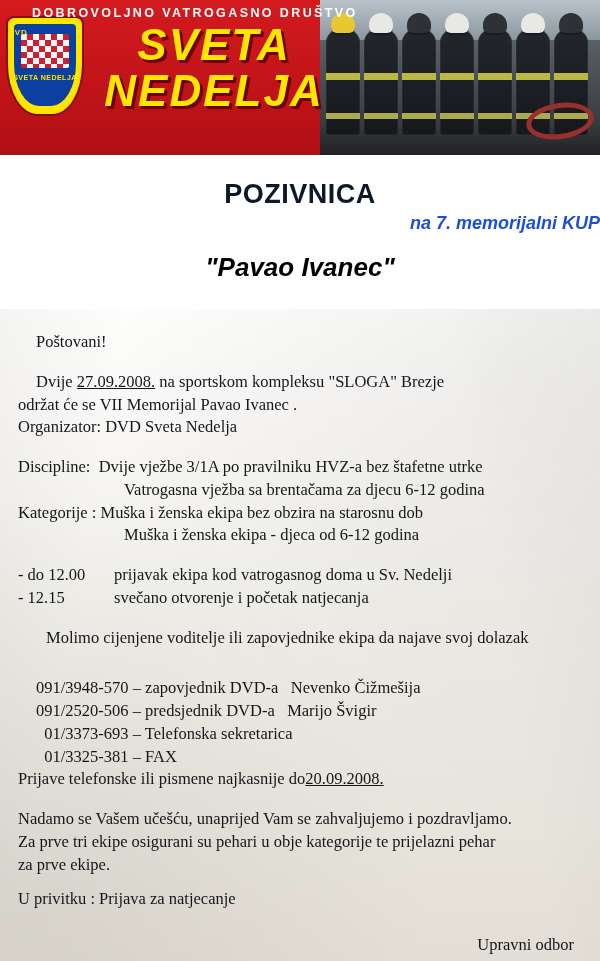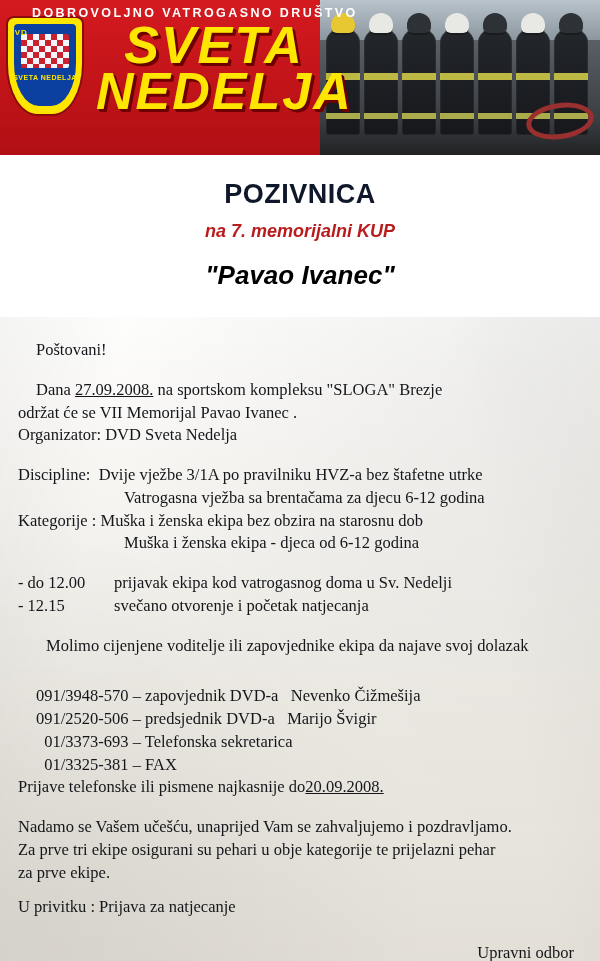--- a/index.html
+++ b/index.html
@@ -43,21 +43,21 @@
     white-space: nowrap;
   }
   .banner-title {
     position: absolute;
     left: 96px;
     top: 22px;
     width: 236px;
     color: #ffe600;
     font-weight: bold;
     font-style: italic;
-    font-size: 52px;
+    font-size: 44px;
     line-height: 46px;
     letter-spacing: 2px;
     text-align: center;
     text-shadow: 2px 2px 0 #6d0000, 3px 3px 0 #6d0000;
     font-family: "Liberation Sans", sans-serif;
   }
   .banner-title .l2 { display: block; }
 
   
   .crest {
@@ -184,22 +184,23 @@
     font-size: 27px;
     font-weight: bold;
     color: #0f172a;
     letter-spacing: .5px;
     font-family: "Liberation Sans", sans-serif;
   }
   .doc-subtitle {
     font-size: 18px;
     font-weight: bold;
     font-style: italic;
-    margin-top: 11px;
-    color: #b91c1c;
+    margin-top: 3px;
+    color: #1d4ed8;
+    text-align: right;
   }
   .doc-quote {
     font-size: 26px;
     font-weight: bold;
     font-style: italic;
     margin-top: 18px;
     color: #000;
   }
 
   
@@ -306,21 +307,21 @@
   <div class="doc-quote">"Pavao Ivanec"</div>
 </div>
 
 <div class="letter">
   <div class="letter-body">
 
     <div class="ln ind1">Poštovani!</div>
 
     <div class="gap-m"></div>
 
-    <div class="ln ind1"><span>Dana </span><span class="u">27.09.2008.</span><span> na sportskom kompleksu "SLOGA" Brezje</span></div>
+    <div class="ln ind1"><span>Dvije </span><span class="u">27.09.2008.</span><span> na sportskom kompleksu "SLOGA" Brezje</span></div>
     <div class="ln">održat će se VII Memorijal Pavao Ivanec .</div>
     <div class="ln">Organizator: DVD Sveta Nedelja</div>
 
     <div class="gap-m"></div>
 
     <div class="ln"><span>Discipline:</span>  <span>Dvije vježbe 3/1A po pravilniku HVZ-a bez štafetne utrke</span></div>
     <div class="ln ind3">Vatrogasna vježba sa brentačama za djecu 6-12 godina</div>
     <div class="ln"><span>Kategorije :</span> <span>Muška i ženska ekipa bez obzira na starosnu dob</span></div>
     <div class="ln ind3">Muška i ženska ekipa - djeca od 6-12 godina</div>
 

